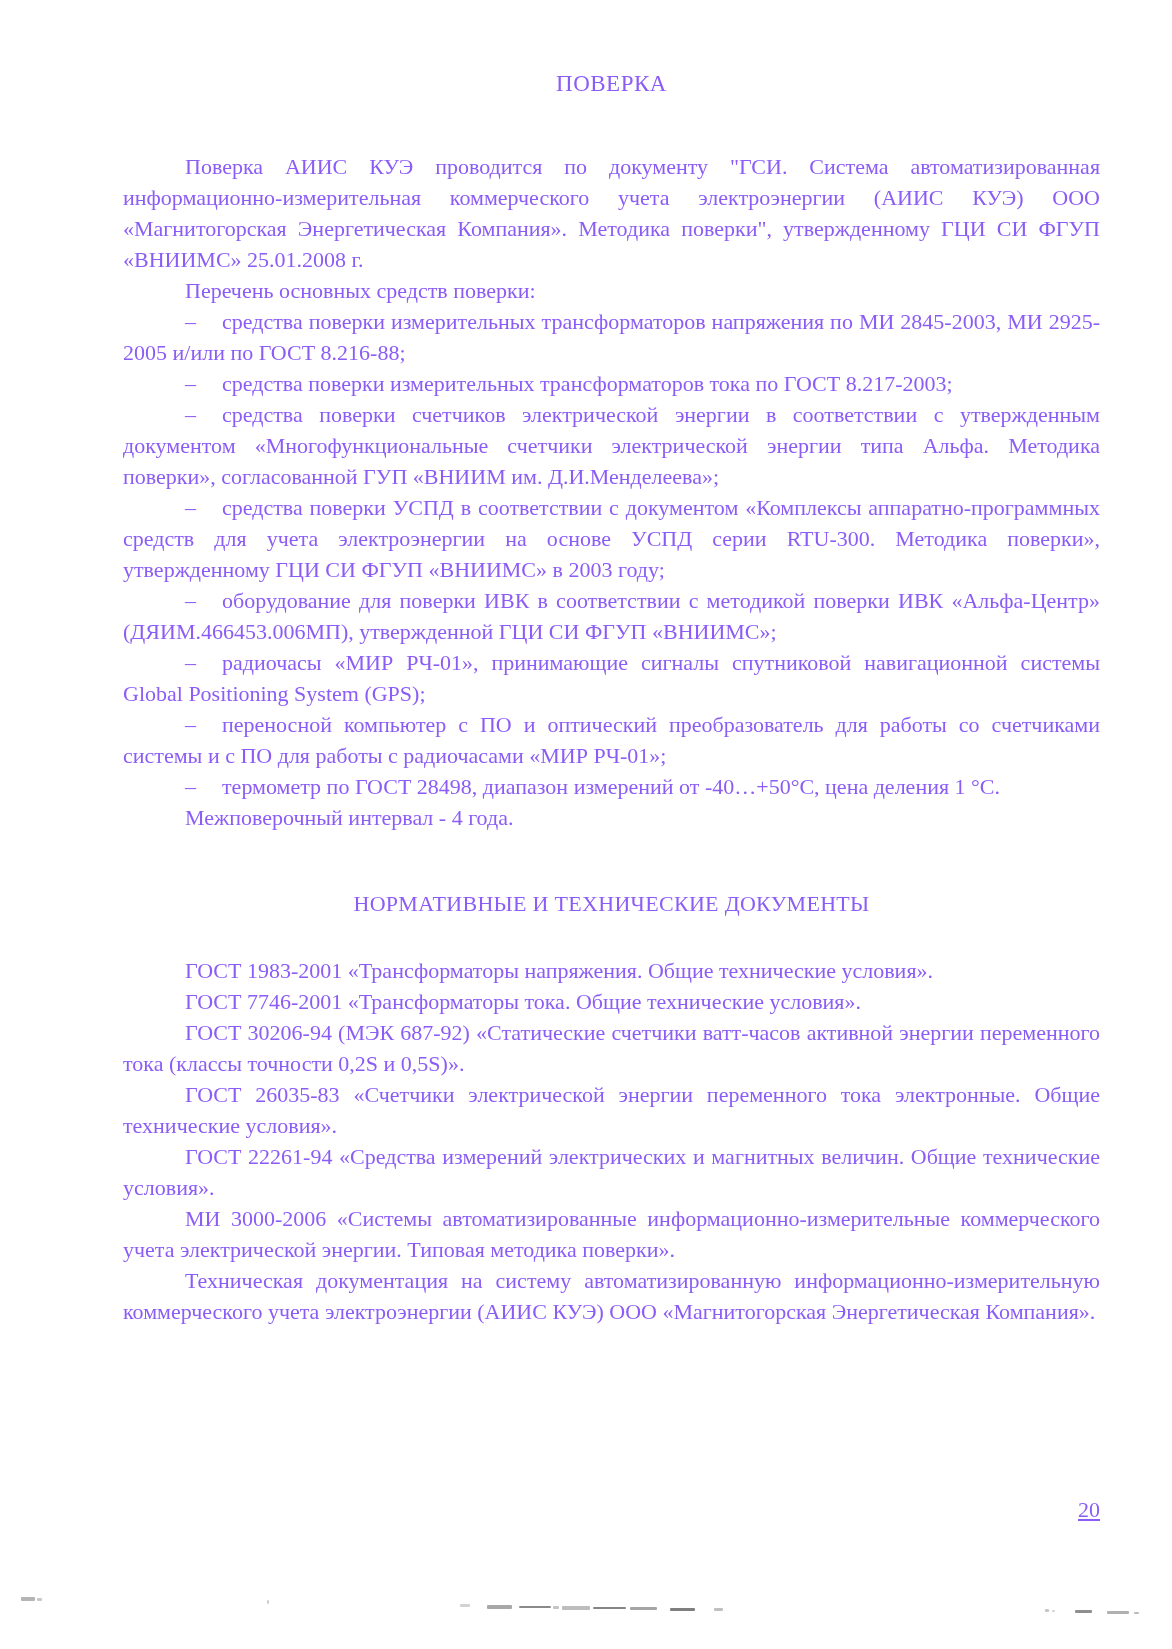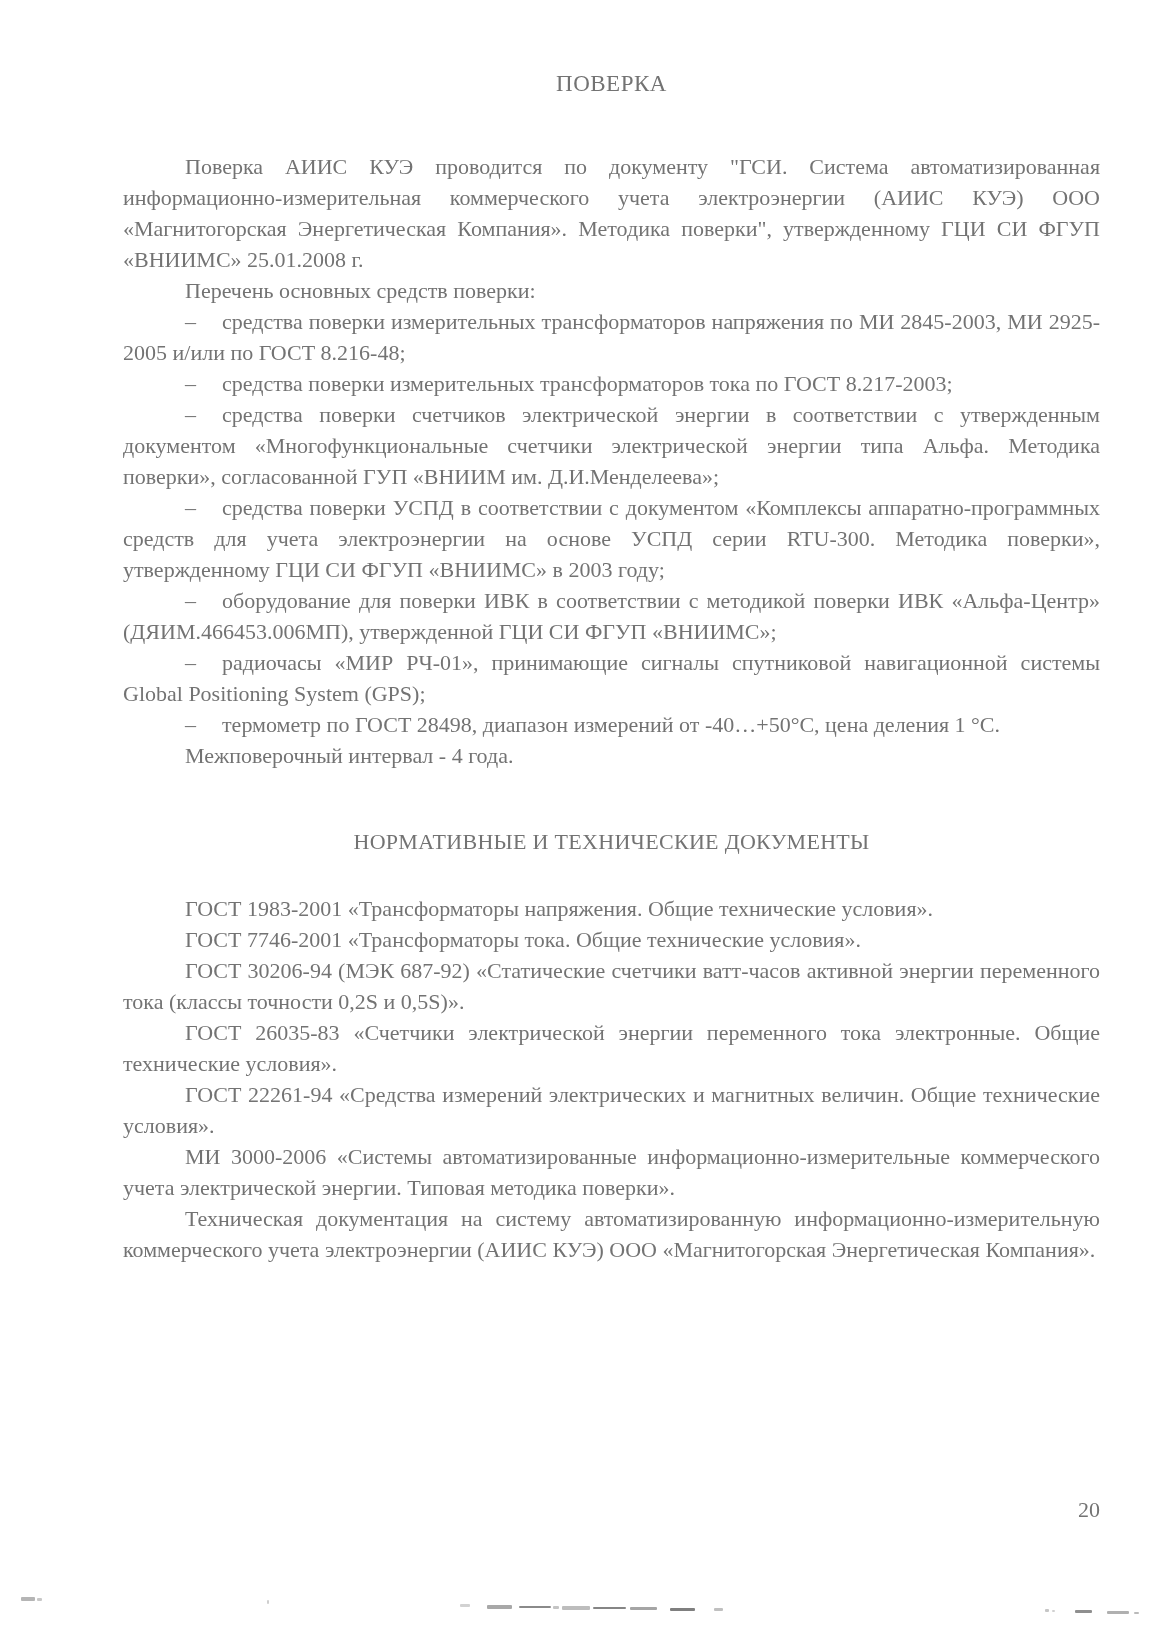--- a/index.html
+++ b/index.html
@@ -4,21 +4,21 @@
 <style>
   html, body { margin: 0; padding: 0; background: #e8e8e8; }
   .page {
     position: relative;
     width: 1172px;
     height: 1649px;
     margin: 0 auto;
     background: #ffffff;
     overflow: hidden;
     font-family: "Liberation Serif", "DejaVu Serif", serif;
-    color: #737373;
+    color: #8b5cf6;
   }
   .content {
     position: absolute;
     left: 123px;
     top: 0;
     width: 977px;
     font-size: 22px;
     line-height: 31px;
     text-align: justify;
   }
@@ -44,41 +44,43 @@
     display: inline-block;
     width: 37px;
     text-indent: 0;
   }
   .page-number {
     position: absolute;
     top: 1496px;
     right: 72px;
     font-size: 22px;
     line-height: 28px;
+    text-decoration: underline;
   }
   .artifact { position: absolute; border-radius: 1px; }
 </style>
 </head>
 <body>
 
 <div class="page">
   <div class="content">
 
     <h1 class="doc-heading">ПОВЕРКА</h1>
 
     <p class="intro">Поверка АИИС КУЭ  проводится по документу "ГСИ. Система автоматизированная информационно-измерительная коммерческого учета электроэнергии (АИИС КУЭ) ООО «Магнитогорская Энергетическая Компания». Методика поверки", утвержденному ГЦИ СИ ФГУП «ВНИИМС» 25.01.2008 г.</p>
 
     <p>Перечень основных средств поверки:</p>
 
-    <p><span class="dash">–</span><span>средства поверки измерительных трансформаторов напряжения по МИ 2845-2003, МИ 2925-2005 и/или по ГОСТ 8.216-48;</span></p>
+    <p><span class="dash">–</span><span>средства поверки измерительных трансформаторов напряжения по МИ 2845-2003, МИ 2925-2005 и/или по ГОСТ 8.216-88;</span></p>
     <p><span class="dash">–</span><span>средства поверки измерительных трансформаторов тока по ГОСТ 8.217-2003;</span></p>
     <p><span class="dash">–</span><span>средства поверки счетчиков электрической энергии в соответствии с утвержденным документом «Многофункциональные счетчики электрической энергии типа Альфа. Методика поверки», согласованной ГУП «ВНИИМ им. Д.И.Менделеева»;</span></p>
     <p><span class="dash">–</span><span>средства поверки УСПД в соответствии с документом «Комплексы аппаратно-программных средств для учета электроэнергии на основе УСПД серии RTU-300. Методика поверки», утвержденному ГЦИ СИ ФГУП «ВНИИМС» в 2003 году;</span></p>
     <p><span class="dash">–</span><span>оборудование для поверки ИВК в соответствии с методикой поверки ИВК «Альфа-Центр» (ДЯИМ.466453.006МП), утвержденной ГЦИ СИ ФГУП «ВНИИМС»;</span></p>
     <p><span class="dash">–</span><span>радиочасы «МИР РЧ-01», принимающие сигналы спутниковой навигационной системы Global Positioning System (GPS);</span></p>
+    <p><span class="dash">–</span><span>переносной компьютер с ПО  и оптический преобразователь  для работы со счетчиками системы и с ПО для работы с радиочасами «МИР РЧ-01»;</span></p>
     <p><span class="dash">–</span><span>термометр по ГОСТ 28498, диапазон измерений от -40…+50°С, цена деления 1 °С.</span></p>
 
     <p>Межповерочный интервал - 4 года.</p>
 
     <h2 class="section-heading">НОРМАТИВНЫЕ И ТЕХНИЧЕСКИЕ ДОКУМЕНТЫ</h2>
 
     <p>ГОСТ 1983-2001 «Трансформаторы напряжения. Общие технические условия».</p>
     <p>ГОСТ 7746-2001 «Трансформаторы тока. Общие технические условия».</p>
     <p>ГОСТ 30206-94 (МЭК 687-92) «Статические счетчики ватт-часов активной энергии переменного тока (классы точности 0,2S и 0,5S)».</p>
     <p>ГОСТ 26035-83 «Счетчики электрической энергии переменного тока электронные. Общие технические условия».</p>

